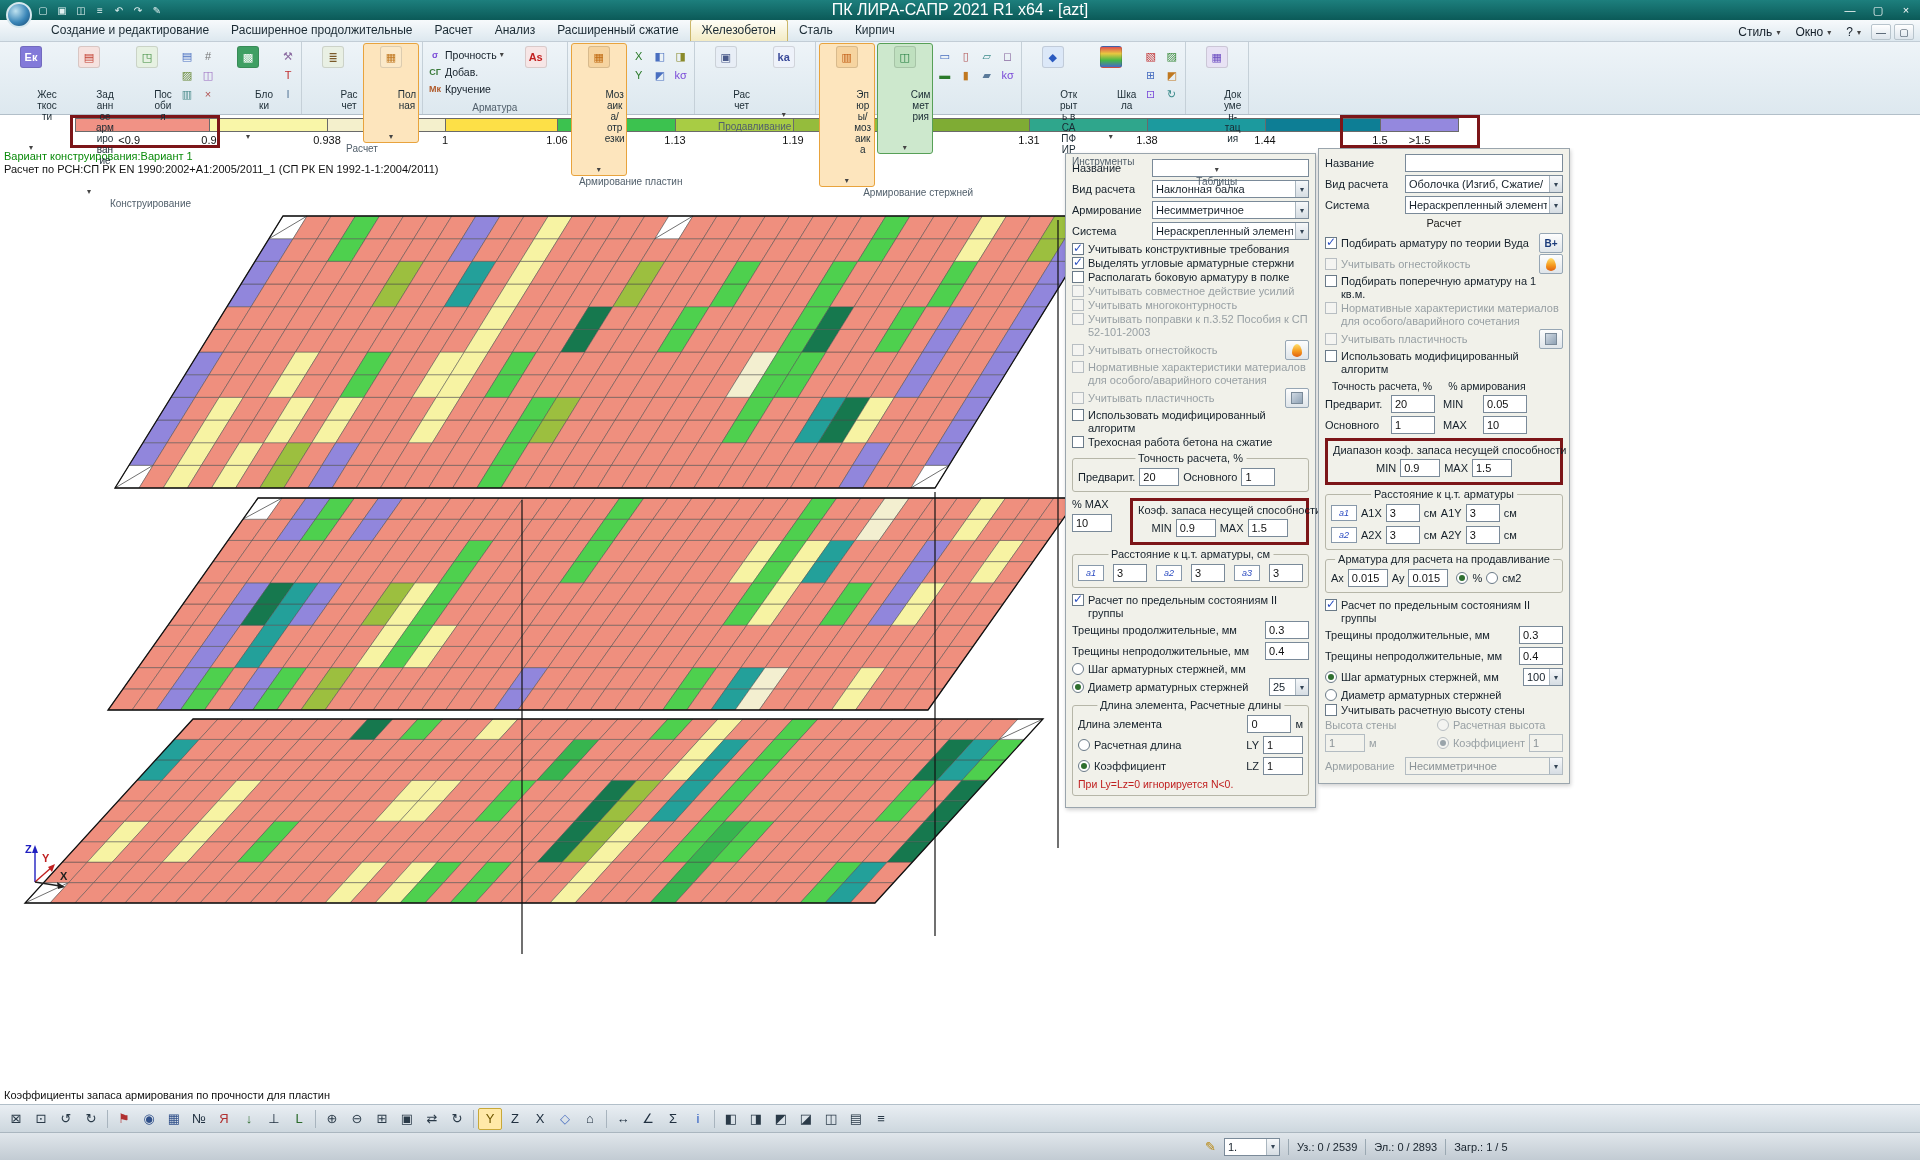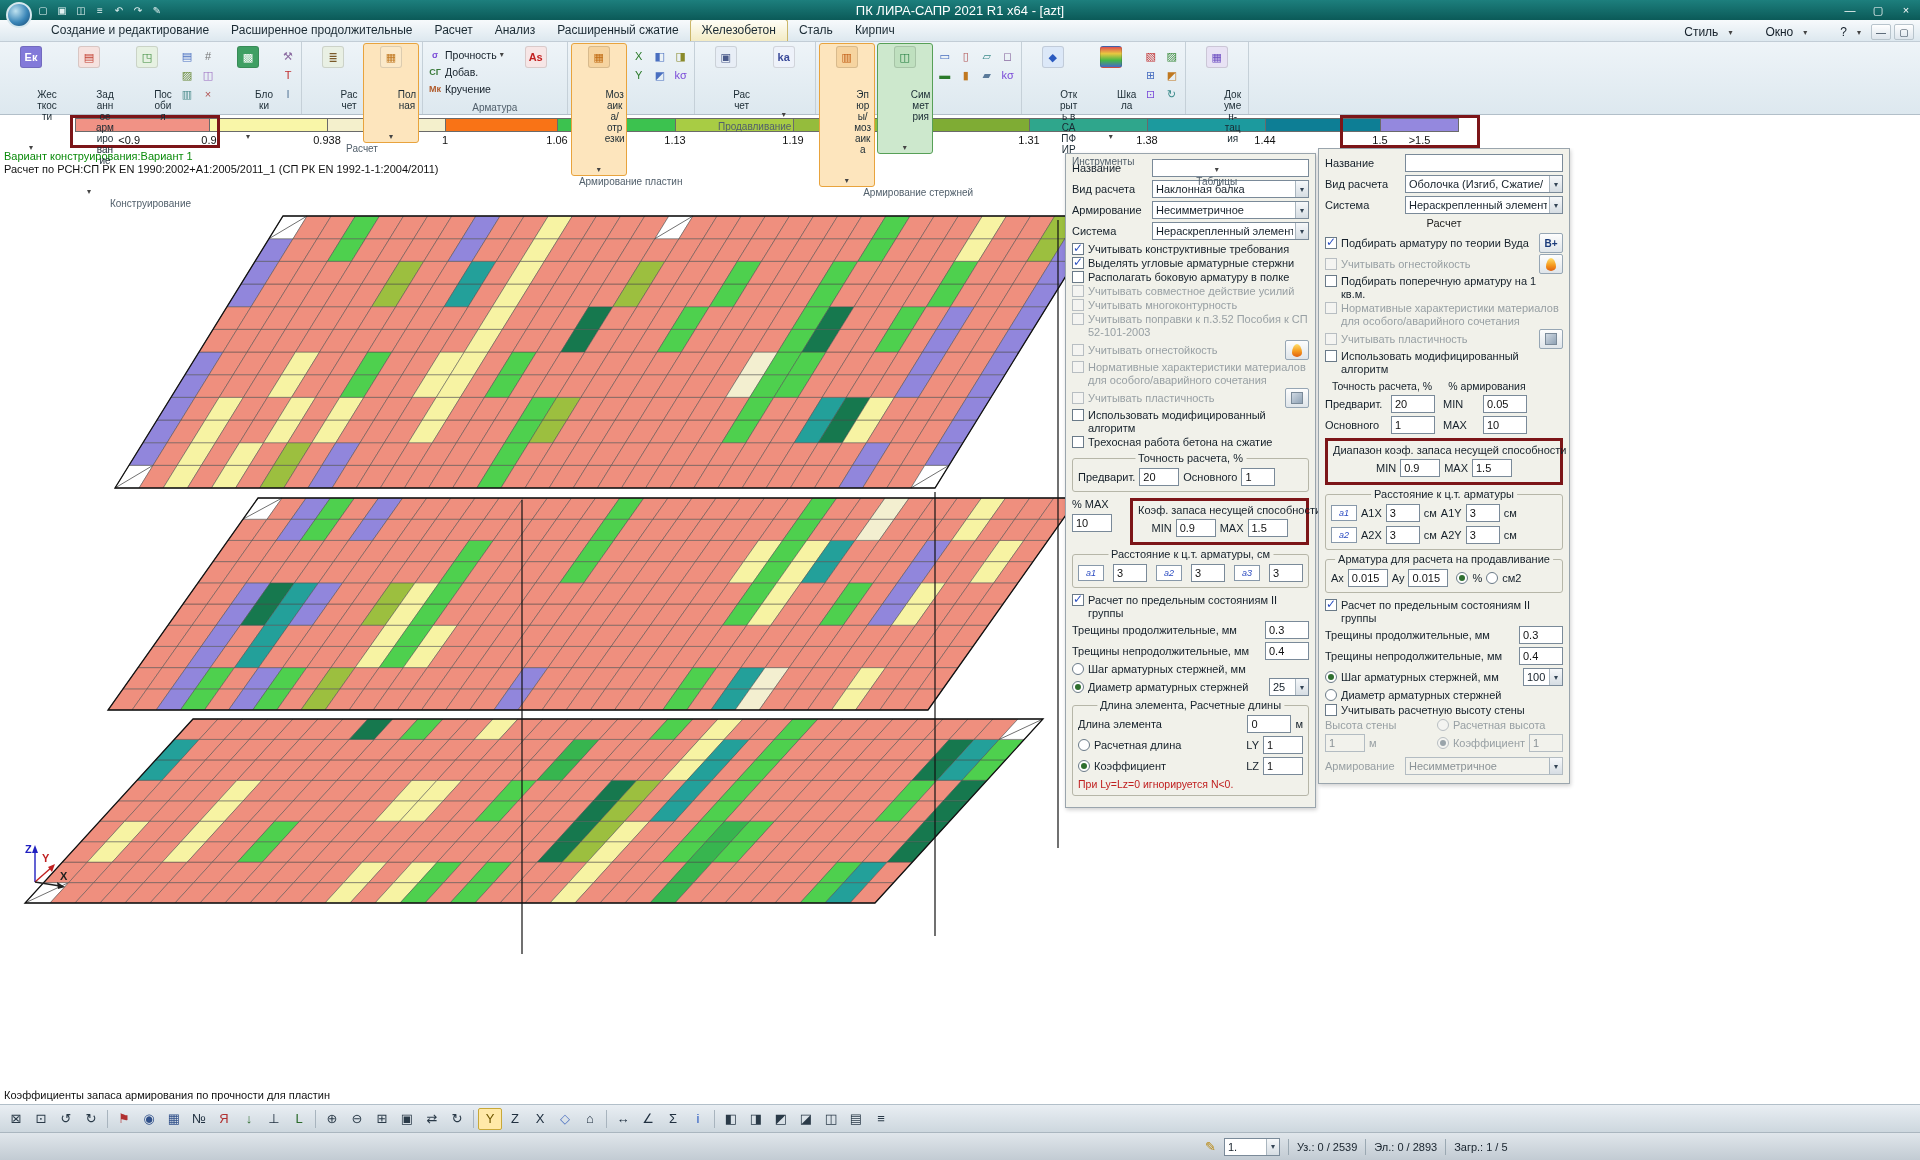--- a/index.html
+++ b/index.html
@@ -3,31 +3,31 @@
 <meta charset="utf-8">
 <style>
 *{margin:0;padding:0;box-sizing:border-box;font-family:"Liberation Sans","DejaVu Sans",sans-serif;}
 html,body{width:1920px;height:1160px;overflow:hidden;background:#fff;}
 #app{position:relative;width:1920px;height:1160px;background:#e7eef3;font-size:11px;color:#15202a;}
 
 
 .titlebar{position:absolute;left:0;top:0;width:100%;height:20px;background:linear-gradient(#1d7f7d,#0b5a58);color:#fff;display:flex;align-items:center;z-index:40;}
 .qat{display:flex;gap:1px;margin-left:34px;}
 .qbtn{width:18px;height:16px;font-size:10px;color:#dff0f0;display:flex;align-items:center;justify-content:center;border-radius:2px;}
-.title-text{position:absolute;left:50%;transform:translateX(-50%);font-size:13px;white-space:nowrap;}
+.title-text{position:absolute;left:50%;transform:translateX(-50%);font-size:16px;white-space:nowrap;}
 .winbtns{margin-left:auto;display:flex;}
 .wbtn{width:28px;height:20px;display:flex;align-items:center;justify-content:center;font-size:11px;color:#fff;}
 .applogo{position:absolute;left:6px;top:2px;width:26px;height:26px;border-radius:50%;background:radial-gradient(circle at 35% 32%,#bfe2f0,#3a86b8 55%,#16466e);border:2px solid #d7e8ee;z-index:60;}
 
 
 .menubar{position:absolute;left:0;top:20px;width:100%;height:22px;background:linear-gradient(#f7fafc,#dde8ef);display:flex;align-items:flex-end;border-bottom:1px solid #c2cdd6;z-index:30;padding-left:40px;}
 .mtab{padding:3px 11px 4px;font-size:12px;color:#1a2a33;white-space:nowrap;}
 .mtab.active{background:linear-gradient(#fffef7,#f3ebc4);border:1px solid #cbb76a;border-bottom:none;border-radius:3px 3px 0 0;}
 .menu-right{margin-left:auto;display:flex;align-items:center;gap:1px;padding-right:6px;font-size:12px;}
-.mr-item{padding:2px 7px;display:flex;align-items:center;gap:10px;margin-left:18px;}
+.mr-item{padding:2px 7px;display:flex;align-items:center;gap:4px;}
 .mr-item .arrow{font-size:8px;}
 .childbtn{width:20px;height:16px;display:flex;align-items:center;justify-content:center;font-size:10px;color:#345;border:1px solid #b8c4cc;background:linear-gradient(#fff,#dde5ec);border-radius:2px;margin-left:2px;}
 
 
 .ribbon{position:absolute;left:0;top:42px;width:100%;height:73px;background:linear-gradient(#eef4f8,#dde8ef);border-bottom:1px solid #b2bfc9;display:flex;z-index:20;}
 .rgroup{display:flex;flex-direction:column;border-right:1px solid #c5d0d8;padding:1px 3px 0;}
 .ritems{display:flex;align-items:flex-start;gap:2px;flex:1;}
 .rlabel-bottom{font-size:10px;color:#52606c;text-align:center;padding:0 6px 1px;white-space:nowrap;}
 .rbig{width:56px;min-height:54px;display:flex;flex-direction:column;align-items:center;padding:2px 1px 0;border:1px solid transparent;border-radius:3px;font-size:10px;line-height:11px;text-align:center;color:#1a2a33;gap:20px;}
 .rbig .ric{width:22px;height:22px;border-radius:3px;display:flex;align-items:center;justify-content:center;font-size:11px;font-weight:bold;margin-bottom:1px;flex:none;border:1px solid rgba(0,0,0,.12);}
@@ -339,21 +339,21 @@
         <div class="seg" style="width: 135px; background: rgb(241, 146, 133);">
           <span class="clabel extra">&lt;0.9</span>
           <span class="blabel">0.9</span>
         </div>
         <div class="seg" style="width: 118px; background: rgb(249, 246, 168);">
           <span class="blabel">0.938</span>
         </div>
         <div class="seg" style="width: 118px; background: rgb(244, 240, 204);">
           <span class="blabel">1</span>
         </div>
-        <div class="seg" style="width: 112px; background: #f97316;">
+        <div class="seg" style="width: 112px; background: #fde047;">
           <span class="blabel">1.06</span>
         </div>
         <div class="seg" style="width: 118px; background: rgb(60, 194, 79);">
           <span class="blabel">1.13</span>
         </div>
         <div class="seg" style="width: 118px; background: rgb(168, 204, 68);">
           <span class="blabel">1.19</span>
         </div>
         <div class="seg" style="width: 118px; background: rgb(149, 188, 60);">
           <span class="blabel">1.25</span>

